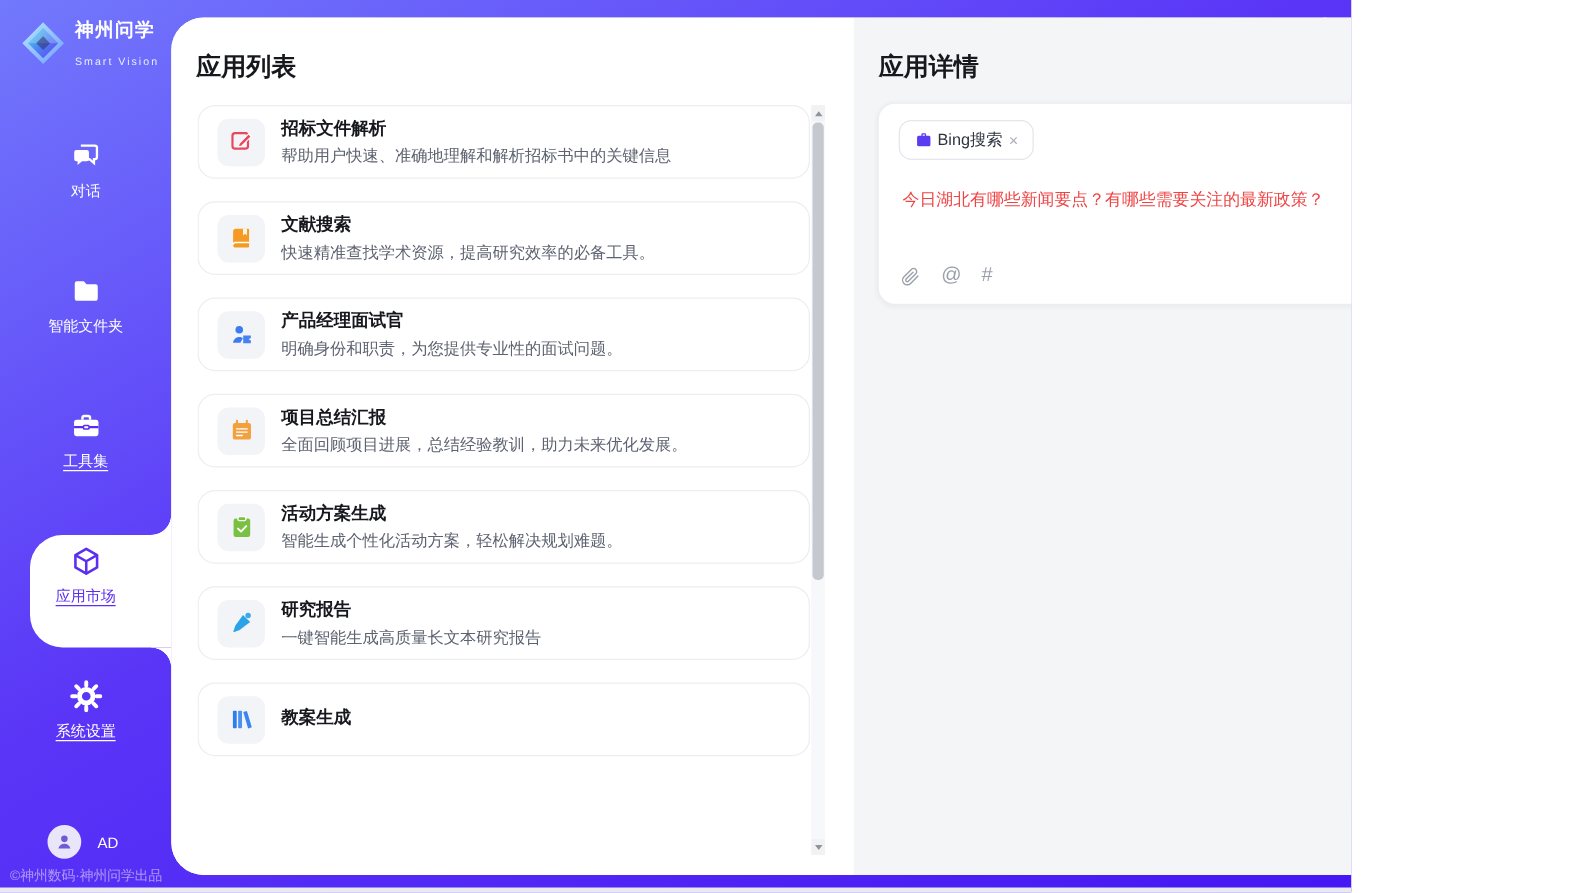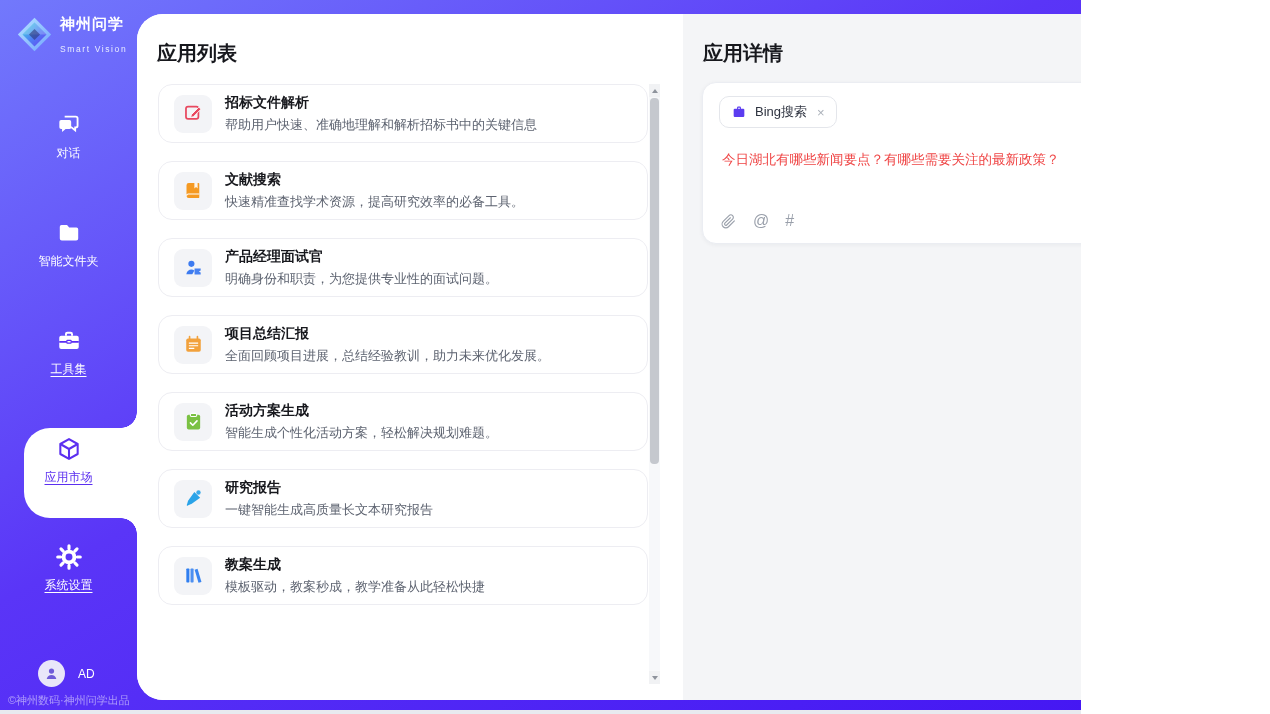--- a/index.html
+++ b/index.html
@@ -76,21 +76,21 @@
   .tri-down { width:0; height:0; border-left:3px solid transparent; border-right:3px solid transparent;
     border-top:4px solid #8e939c; }
   .sb-thumb { position:absolute; left:1px; top:14px; width:9px; height:366px;
     background:#c5c8ce; border-radius:4px; cursor:pointer; }
 
   .detail-panel { position:relative; flex:1; background:#f4f5f7; }
   .input-card { position:absolute; left:19px; right:18px; top:68px; height:162px;
     background:#fff; border:1px solid #ebedf2; border-radius:14px;
     box-shadow:0 1px 4px rgba(25,30,60,.05); cursor:text; }
   .tag { position:absolute; left:16px; top:13px; display:inline-flex; align-items:center;
-    gap:8px; padding:6px 11px; border:1px solid #e4e6eb; border-radius:10px; background:#fff;
+    gap:3px; padding:6px 11px; border:1px solid #e4e6eb; border-radius:10px; background:#fff;
     font-size:13px; color:#2e3340; cursor:pointer; }
   .tag-icon { width:16px; height:16px; color:#5b3cf0; display:flex; }
   .tag-icon svg { width:100%; height:100%; }
   .tag-close { color:#aab0b9; font-size:13px; margin-left:2px; cursor:pointer; }
   .question { position:absolute; left:19px; top:67px; right:20px; font-size:13.5px;
     color:#ef4444; line-height:1.5; }
   .attach-row { position:absolute; left:17px; bottom:13px; display:flex; align-items:center;
     gap:16px; color:#9aa0ab; }
   .attach-row > span { display:flex; align-items:center; cursor:pointer; }
   .attach-row svg { width:17px; height:17px; }
@@ -289,21 +289,20 @@
           <div class="card">
             <span class="card-icon" style="color: rgb(47, 126, 240);">
               <svg viewBox="0 0 24 24" fill="currentColor">
                 <rect x="3.8" y="4" width="3.5" height="16" rx=".8"></rect>
                 <rect x="8.6" y="4" width="3.5" height="16" rx=".8" opacity=".85"></rect>
                 <path d="m13.3 5.3 3.3-.9 4.5 14.9-3.4 1z" opacity=".95"></path>
               </svg>
             </span>
             <div>
               <div class="card-title">教案生成</div>
-              <div class="card-desc">模板驱动，教案秒成，教学准备从此轻松快捷</div>
             </div>
           </div>
         </div>
       <div class="scrollbar">
         <div class="sb-btn up">
             <span class="tri-up"></span>
           </div>
         <div class="sb-thumb"></div>
         <div class="sb-btn down">
             <span class="tri-down"></span>

